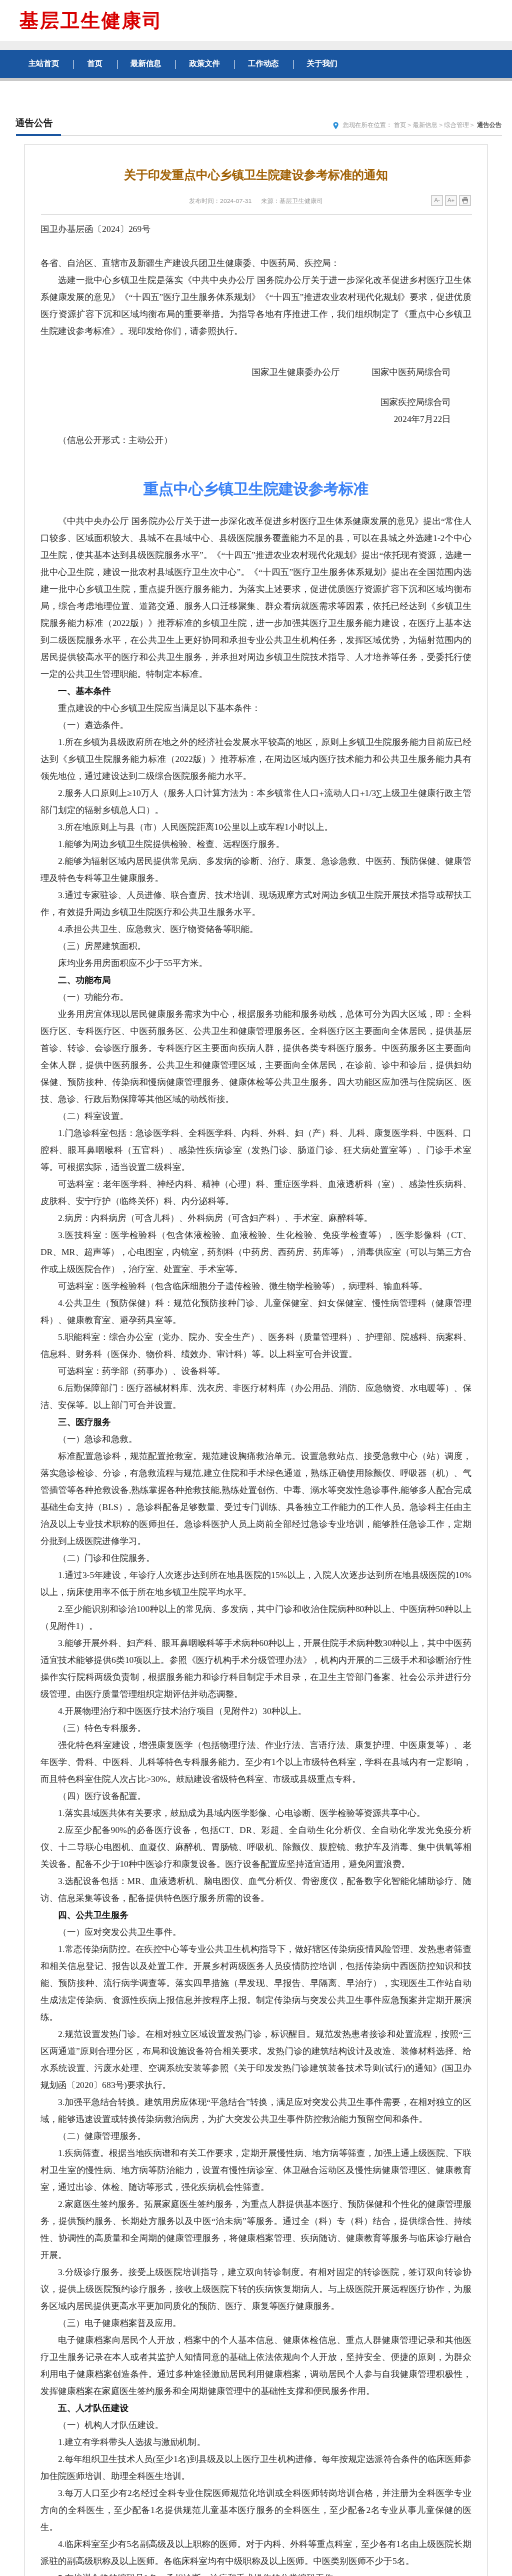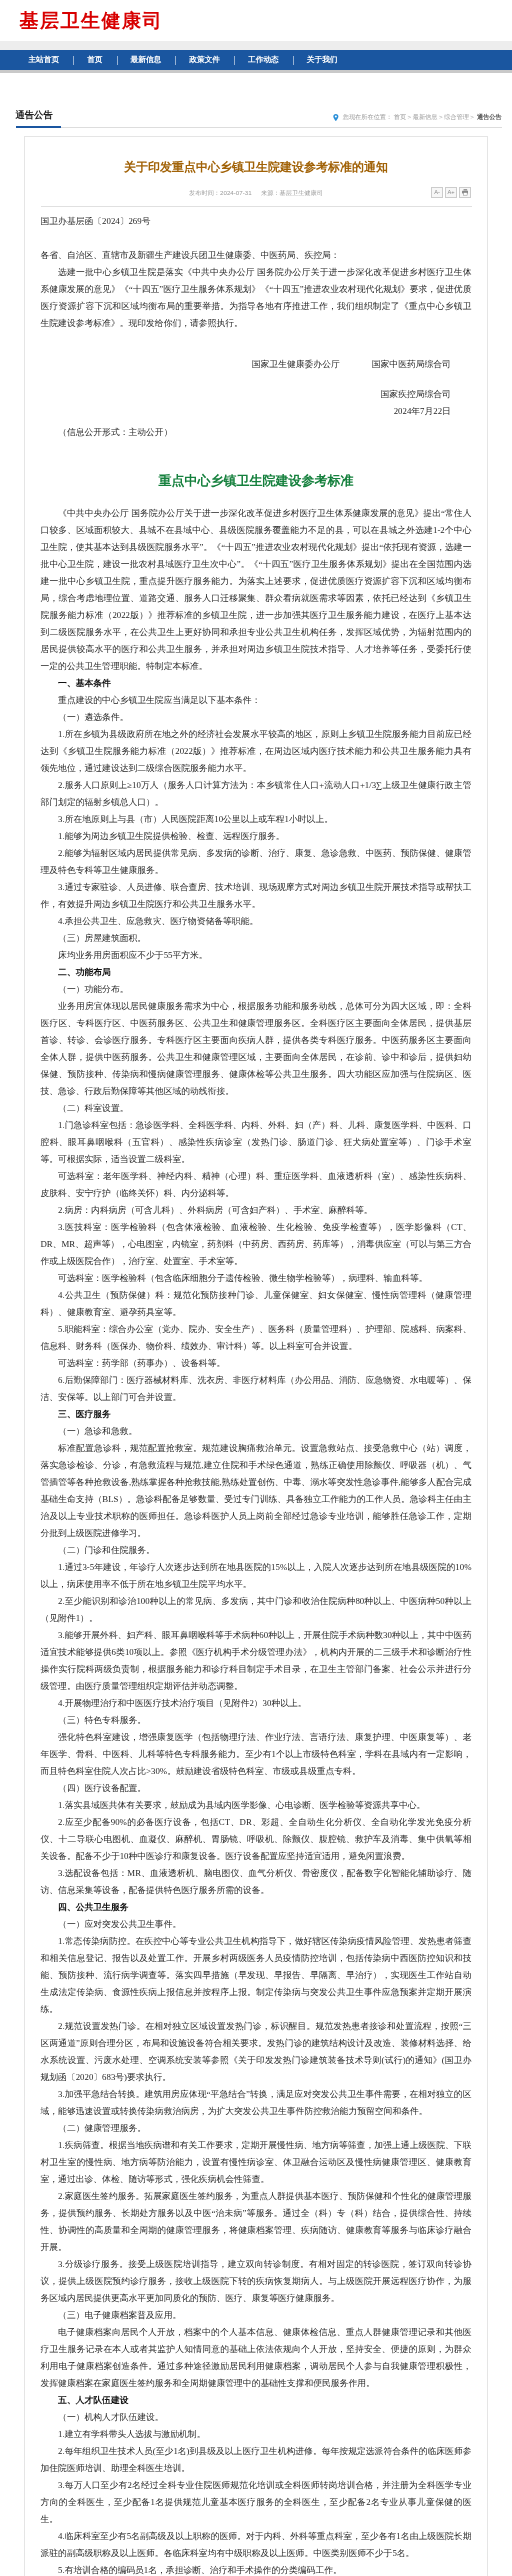--- a/index.html
+++ b/index.html
@@ -5,21 +5,21 @@
   html,body{margin:0;padding:0;}
   body{
     width:512px;height:2934px;overflow:hidden;background:#ffffff;
     font-family:"Liberation Sans","DejaVu Sans",sans-serif;color:#222;
   }
   
   .masthead{height:41px;display:flex;align-items:center;padding-left:19.6px;background:#fff;}
   .site-title{color:#d80000;font-size:19px;font-weight:bold;letter-spacing:1.5px;}
   .gray-band{height:9.3px;background:#ededed;}
   
-  .main-nav{height:20px;background:#1a56a0;display:flex;align-items:center;padding-left:14.4px;}
+  .main-nav{height:28px;background:#1a56a0;display:flex;align-items:center;padding-left:14.4px;}
   .main-nav ul{list-style:none;margin:0;padding:0;display:flex;align-items:center;height:100%;}
   .nav-item{color:#fff;font-size:7.7px;font-weight:bold;padding:0 14px;cursor:pointer;position:relative;line-height:16px;}
   .nav-item + .nav-item::before{content:"";position:absolute;left:0;top:3.6px;bottom:3.6px;width:0.5px;background:rgba(255,255,255,.55);}
   .nav-shadow{height:2.6px;background:#c9c9c9;}
   
   .section-head{display:flex;justify-content:space-between;align-items:flex-end;padding:12.4px 10.3px 4.6px 15.5px;margin-top:24px;}
   .section-title{font-size:9.3px;font-weight:bold;color:#1e1e1e;}
   .breadcrumb{font-size:6.2px;color:#999;display:flex;align-items:center;gap:1.5px;}
   .breadcrumb .crumb{color:#999;cursor:pointer;}
   .breadcrumb .crumb::after{content:">";margin:0 1.5px;color:#aaa;}
@@ -42,21 +42,21 @@
   .doc-number{text-align:left;padding-right:20.6px;margin-top:6px;}
   .salutation{margin:16.5px 0 0;}
   .body-para{margin:0;text-indent:2em;text-align:justify;}
   .doc-body p{margin:0;text-indent:2em;text-align:justify;}
   .doc-body .t-h{font-weight:bold;font-family:Liberation Sans, sans-serif;color:#111;}
   .sig{text-align:right;padding-right:20.6px;margin-top:24px;}
   .sig p{margin:0;}
   .sig-gap{display:inline-block;width:32px;}
   .sig-line2{margin-top:13.4px !important;}
   .disclosure{margin:4.1px 0 0;text-indent:2em;}
-  .standard-title{text-align:center;font-size:13px;font-weight:bold;margin:31px 0 15.5px;color:#15803d;
+  .standard-title{text-align:center;font-size:15px;font-weight:bold;margin:31px 0 15.5px;color:#3b82f6;
     font-family:"Liberation Sans","DejaVu Sans",sans-serif;}
   .printer-svg{width:6.7px;height:6.2px;}
 </style>
 </head>
 <body>
 
 <div class="page">
 
   <header class="masthead">
     <div class="site-title">基层卫生健康司</div>

